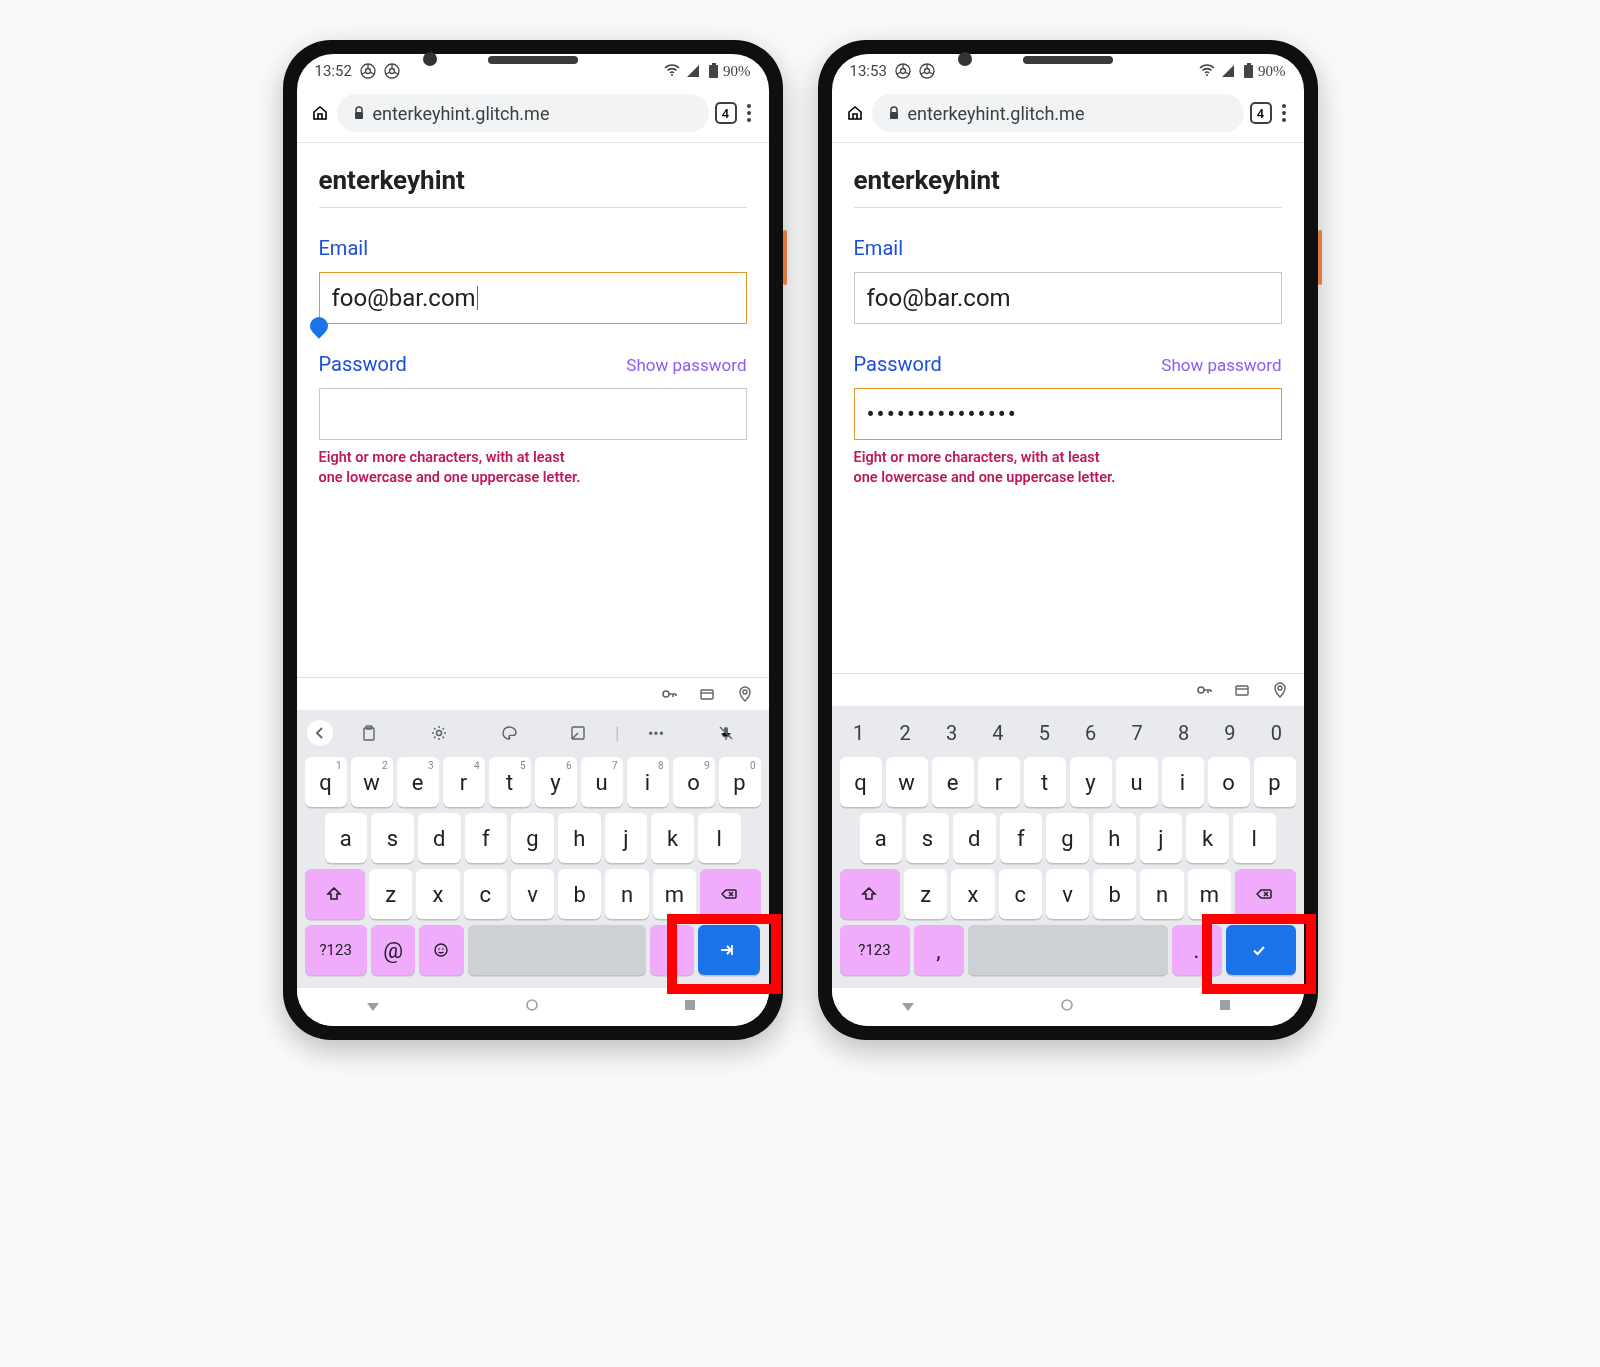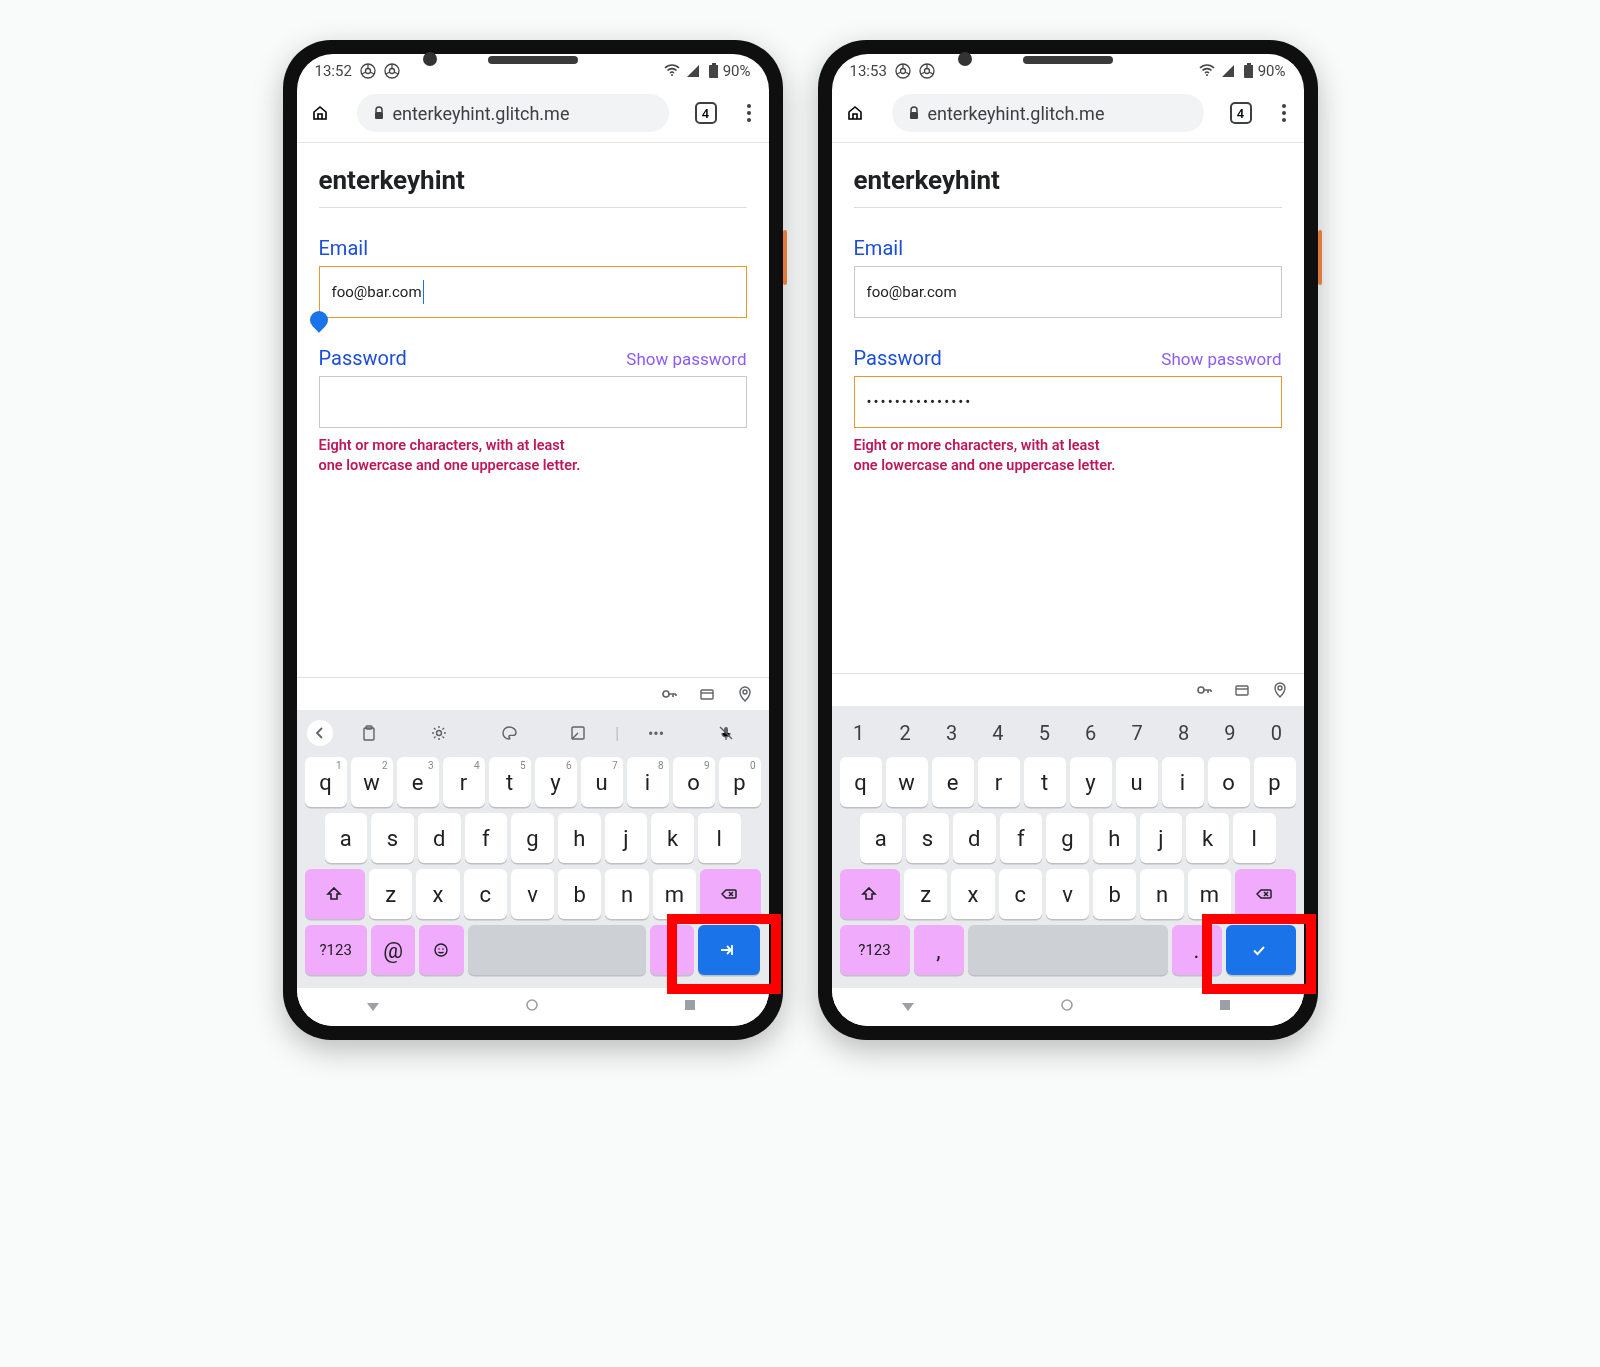--- a/index.html
+++ b/index.html
@@ -41,25 +41,25 @@
     border-radius: 36px;
     overflow: hidden;
     display: flex; flex-direction: column;
   }
   
   .statusbar {
     height: 34px; display: flex; align-items: center;
     padding: 0 18px; font-size: 15px; color: #444;
   }
   .statusbar .left { display:flex; align-items:center; gap:8px;}
-  .statusbar .right { margin-left:auto; display:flex; align-items:center; gap:5px;}
+  .statusbar .right { margin-left:auto; display:flex; align-items:center; gap:5px;font-family:Liberation Serif, serif;}
   .ic { display:inline-flex; }
   
   .urlbar {
-    display:flex; align-items:center; gap:26px;
+    display:flex; align-items:center; gap:6px;
     padding: 6px 14px 10px 14px;
     border-bottom:1px solid #e5e5e5;
   }
   .omnibox {
     flex:1; background:#f1f3f4; border-radius:20px;
     height:38px; display:flex; align-items:center; gap:8px;
     padding:0 14px; font-size:18px; color:#3c4043;
   }
   .tabcount {
     width:22px;height:22px;border:2px solid #3c4043;border-radius:5px;
@@ -70,22 +70,22 @@
   .dots span{width:4px;height:4px;background:#3c4043;border-radius:50%;}
   
   .page { padding: 22px 22px 6px 22px; flex:0 0 auto;}
   .page h1 { font-size:26px; font-weight:700; color:#202124; padding-bottom:12px; border-bottom:1px solid #ddd;}
   .field-group{margin-top:28px;}
   .lblrow{display:flex;align-items:baseline;justify-content:space-between;margin-bottom:6px;}
   .lbl{font-size:20px;color:#1d4ed8;}
   .showpw{font-size:17px;color:#8b5cf6;}
   .input {
     width:100%; height:52px; border:1px solid #c9c9c9;
-    padding:0 12px; font-size:15px; color:#202124;
-    display:flex;align-items:center; background:#fff;
+    padding:0 12px; font-size:24px; color:#202124;
+    display:flex;align-items:center; background:#fff;margin-top:12px;
   }
   .input.focused{border-color:#e8962e;}
   .caret{display:inline-block;width:1.5px;height:24px;background:#1a73e8;margin-left:1px;vertical-align:middle;}
   .teardrop{
     width:18px;height:18px;background:#1a73e8;border-radius:50% 50% 50% 0;
     transform:rotate(-45deg);position:relative;top:44px;left:-10px;
   }
   .hint{font-size:14.5px;color:#be185d;font-weight:600;margin-top:8px;line-height:1.35;}
   
   .strip{

